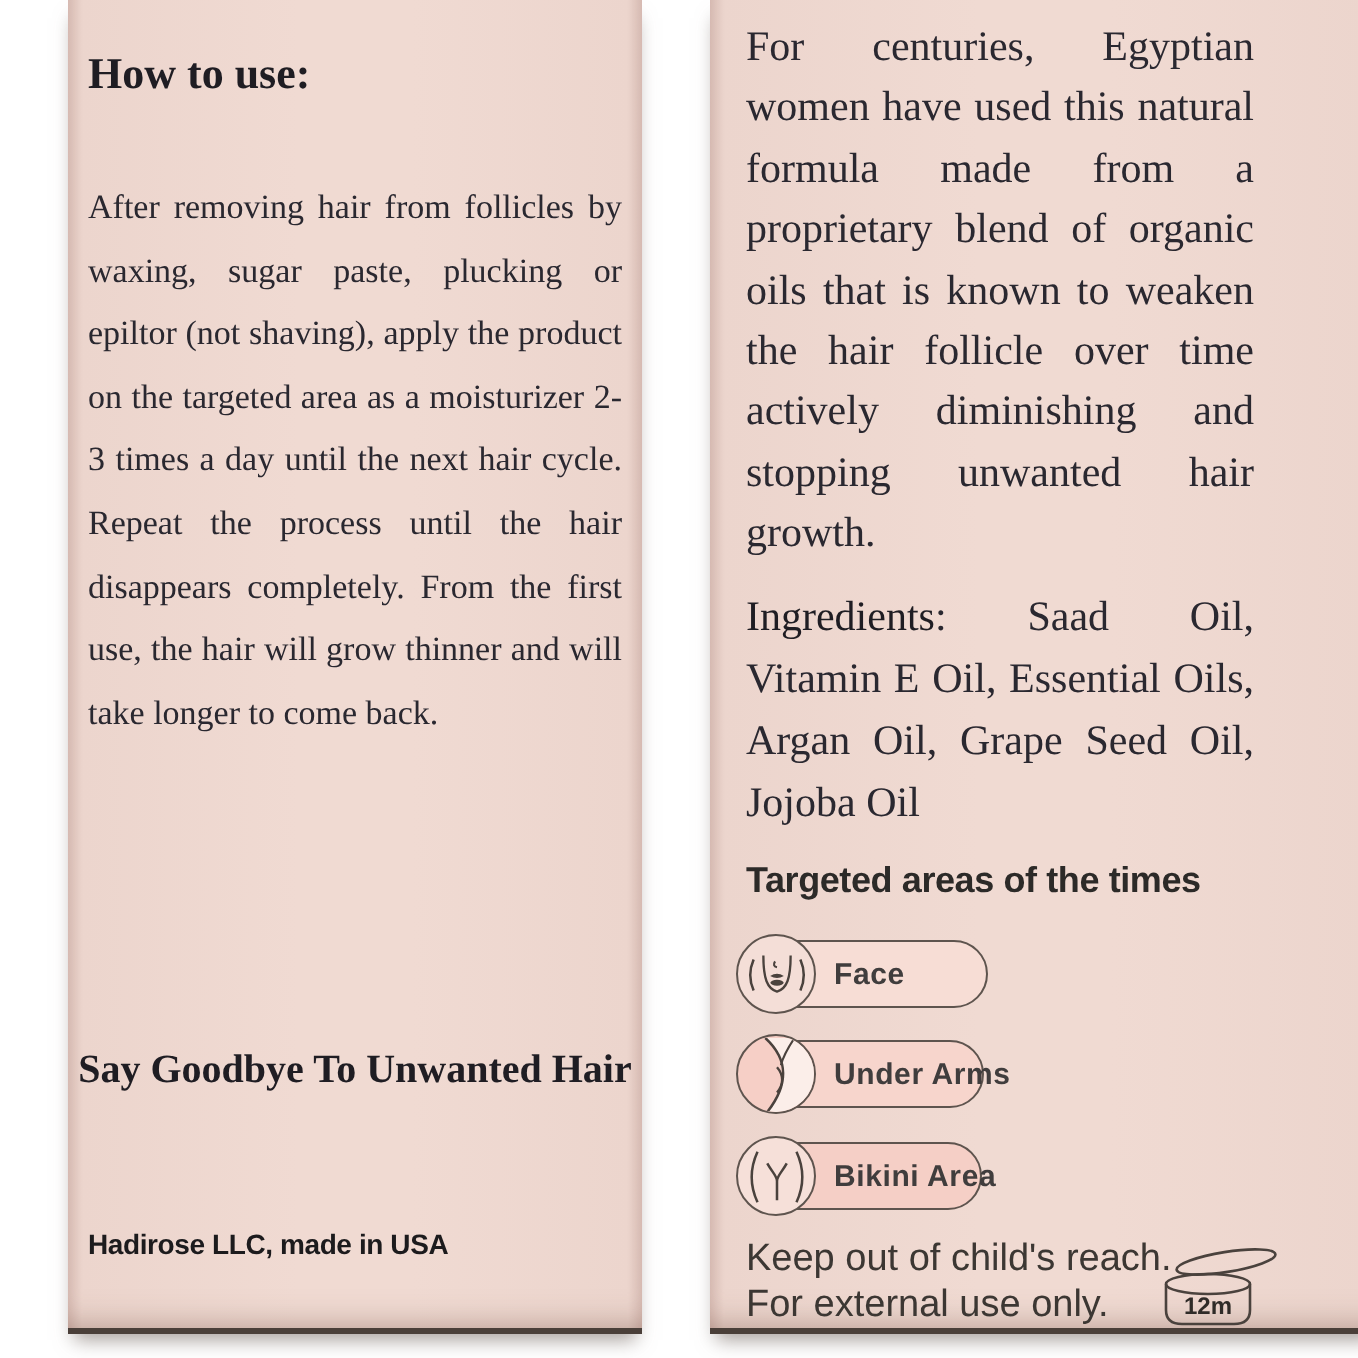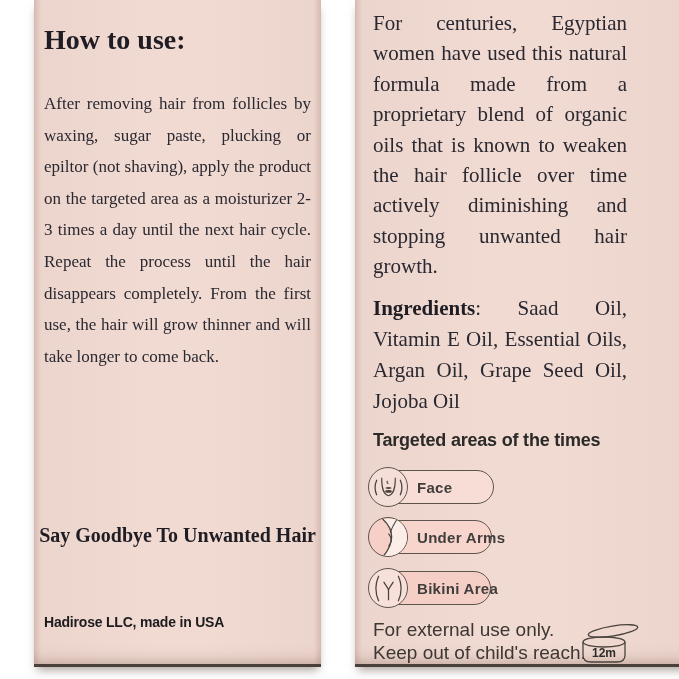--- a/index.html
+++ b/index.html
@@ -12,33 +12,33 @@
     background:linear-gradient(90deg,#d9bdb5 0px,#ecd5cd 7px,#f0dad2 40%,#f0dad2 60%,#ecd5cd calc(100% - 7px),#d9bdb5 100%);
     border-bottom:3px solid #4a3f39;
     box-shadow:0 6px 9px -3px rgba(110,96,90,.6), inset 0 -12px 16px -12px rgba(120,85,72,.5);
   }
   #panel-left{left:34px;width:287px;}
   #panel-right{left:355px;width:335px;}
 
   .serif{font-family:"Liberation Serif", serif;color:#2a2830;}
 
   .howto{position:absolute;top:24px;left:10px;font-family:"Liberation Serif",serif;
-    font-weight:700;font-size:28px;color:#1f1d23;}
+    font-weight:700;font-size:22px;color:#1f1d23;}
   .left-body{position:absolute;top:88px;left:10px;width:267px;font-size:17px;
     line-height:31.6px;text-align:justify;}
   .tagline{position:absolute;top:524px;left:0;width:100%;text-align:center;
     font-family:"Liberation Serif",serif;font-weight:700;font-size:20px;color:#1f1d23;}
   .company{position:absolute;top:614px;left:10px;font-weight:700;font-size:14px;
     color:#1c1b1d;letter-spacing:-0.2px;white-space:nowrap;}
 
   .right-body{position:absolute;top:8px;left:18px;width:254px;font-size:21px;
     line-height:30.4px;text-align:justify;}
   .ingredients{position:absolute;top:293px;left:18px;width:254px;font-size:21px;
     line-height:31px;text-align:justify;}
-  .ingredients b{font-weight:700;color:#1f1d23;}
+  .ingredients b{font-weight:400;color:#1f1d23;}
   .targeted{position:absolute;top:430px;left:18px;font-weight:700;font-size:18px;
     color:#2c2a28;letter-spacing:-0.2px;white-space:nowrap;}
 
   .pill{position:absolute;left:17px;height:34px;border:1.5px solid #5e544e;
     border-radius:17px;display:flex;align-items:center;box-sizing:border-box;
     padding-left:44px;font-size:15px;font-weight:700;color:#403d3d;
     letter-spacing:.3px;white-space:nowrap;z-index:1;}
   .pill-face{top:470px;width:122px;background:#f7ddd5;}
   .pill-arms{top:520px;width:120px;background:#f7d5cc;}
   .pill-bikini{top:571px;width:119px;background:#f5cfc6;}
@@ -105,22 +105,22 @@
     </div>
     <span class="icon-circle ic-bikini">
       <svg width="37" height="37" viewBox="0 0 38 38" fill="none">
         <path d="M9,6 Q3,19 9,32" stroke="#4a423d" stroke-width="1.3"></path>
         <path d="M29,6 Q35,19 29,32" stroke="#4a423d" stroke-width="1.3"></path>
         <path d="M19,31 L19,21 M14,12 C16.5,16.5 19,18.5 19,21 M24,12 C21.5,16.5 19,18.5 19,21" stroke="#4a423d" stroke-width="1.3"></path>
       </svg>
     </span>
 
     <div class="warnings">
+      <div>Keep out of child's reach.</div>
       <div>For external use only.</div>
-      <div>Keep out of child's reach.</div>
     </div>
 
     <span class="pao">
       <svg width="70" height="40" viewBox="0 0 70 40" fill="none">
         <ellipse cx="40" cy="7" rx="25" ry="5" transform="rotate(-9 40 7)" stroke="#4a423d" stroke-width="1.3"></ellipse>
         <ellipse cx="31" cy="18" rx="21" ry="5" stroke="#4a423d" stroke-width="1.3"></ellipse>
         <path d="M10,18 L10,31 Q10,38 18,38 L44,38 Q52,38 52,31 L52,18" stroke="#4a423d" stroke-width="1.3"></path>
         <text x="31" y="33" text-anchor="middle" font-family="Liberation Sans, sans-serif" font-size="12" font-weight="bold" fill="#2f2b28">12m</text>
       </svg>
     </span>

